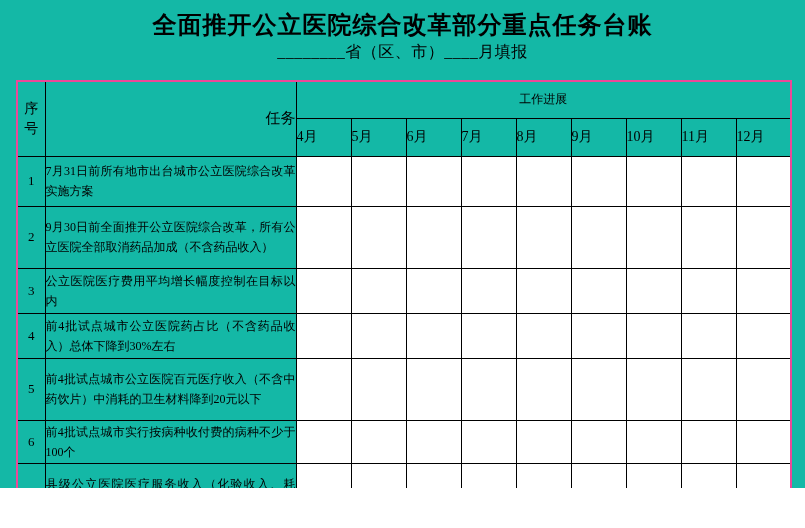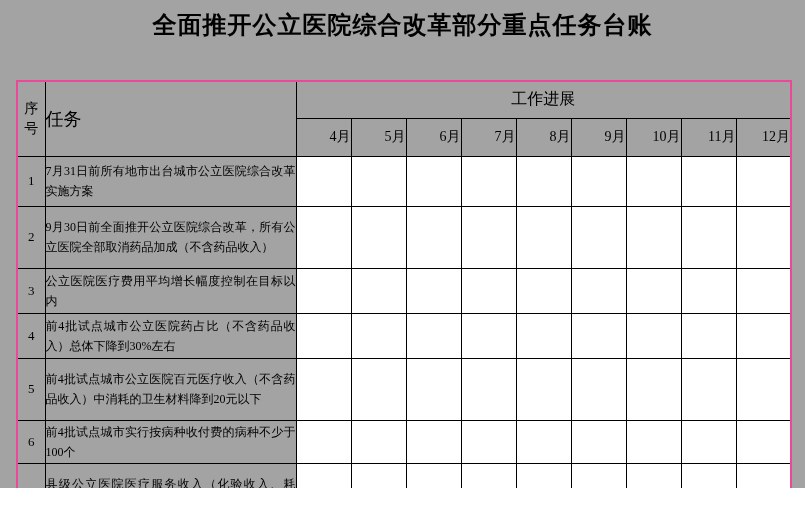--- a/index.html
+++ b/index.html
@@ -1,20 +1,20 @@
 <!DOCTYPE html>
 <html><head>
 <meta charset="utf-8">
 <style>
   html, body { margin: 0; padding: 0; }
   .page {
     position: relative;
     width: 805px;
     height: 488px;
-    background: #a3a3a3;
+    background: #14b8a6;
     color: #000000;
     font-family: "Liberation Serif", "DejaVu Serif", serif;
     overflow: hidden;
   }
   .title {
     padding-top: 10px;
     text-align: center;
     font-size: 24px;
     font-weight: bold;
     letter-spacing: 1px;
@@ -42,30 +42,30 @@
     padding: 0;
     font-weight: normal;
     overflow: hidden;
   }
   th.corner-index {
     font-size: 14px;
     text-align: center;
     line-height: 20px;
   }
   th.corner-task {
-    font-size: 18px;
-    text-align: left;
+    font-size: 15px;
+    text-align: right;
   }
   th.progress {
-    font-size: 16px;
+    font-size: 12px;
     text-align: center;
   }
   th.month {
     font-size: 14px;
-    text-align: right;
+    text-align: left;
   }
   td.no {
     text-align: center;
     vertical-align: middle;
     font-size: 13px;
   }
   td.task {
     font-size: 12px;
     line-height: 20px;
     padding: 2px 3px 2px 4px;
@@ -73,20 +73,21 @@
     vertical-align: middle;
   }
   td.blank { background: #ffffff; }
 </style>
 </head>
 <body>
 
 <div class="page">
 
   <div class="title">全面推开公立医院综合改革部分重点任务台账</div>
+  <div class="subtitle">________省（区、市）____月填报</div>
 
   <table class="ledger">
     <colgroup>
       <col style="width:28px">
       <col style="width:251px">
       <col style="width:55px">
         <col style="width:55px">
         <col style="width:55px">
       <col style="width:55px">
         <col style="width:55px">
@@ -164,21 +165,21 @@
         <td class="blank"></td>
         <td class="blank"></td>
         <td class="blank"></td>
         <td class="blank"></td>
         <td class="blank"></td>
         <td class="blank"></td>
       </tr>
 
       <tr style="height:62px">
         <td class="no">5</td>
-        <td class="task">前4批试点城市公立医院百元医疗收入（不含药品收入）中消耗的卫生材料降到20元以下</td>
+        <td class="task">前4批试点城市公立医院百元医疗收入（不含中药饮片）中消耗的卫生材料降到20元以下</td>
         <td class="blank"></td>
         <td class="blank"></td>
         <td class="blank"></td>
         <td class="blank"></td>
         <td class="blank"></td>
         <td class="blank"></td>
         <td class="blank"></td>
         <td class="blank"></td>
         <td class="blank"></td>
       </tr>

